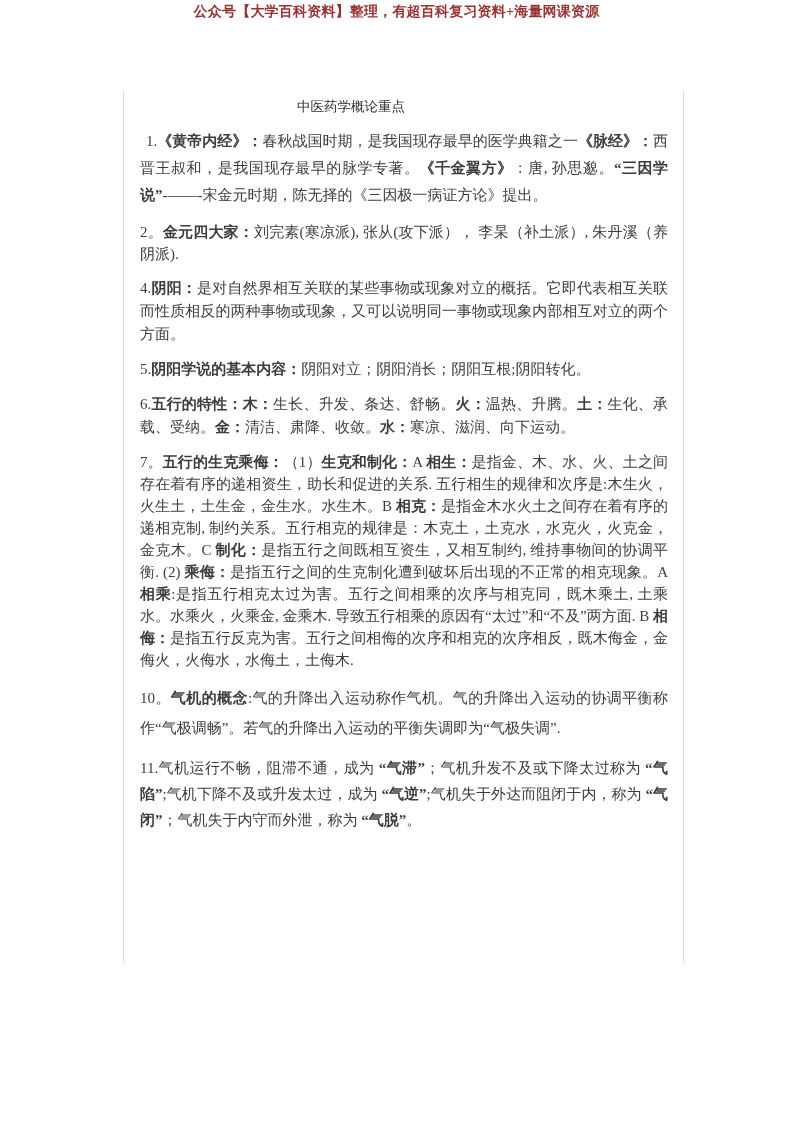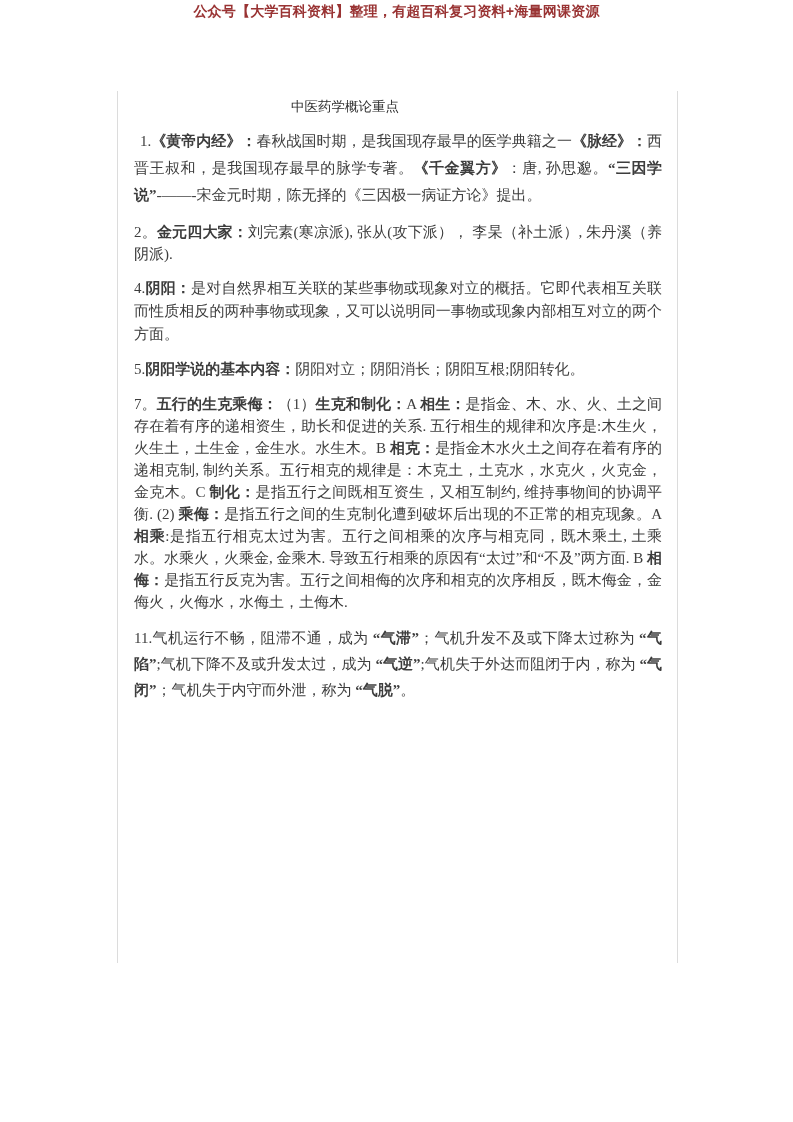--- a/index.html
+++ b/index.html
@@ -7,29 +7,29 @@
     width: 793px; height: 1122px;
     background: #ffffff;
     position: relative;
     font-family: "Liberation Serif", serif;
     overflow: hidden;
   }
   .promo-header {
     position: absolute;
     top: 3px; left: 0; width: 100%;
     text-align: center;
-    font-family: Liberation Mono, monospace;
+    font-family: Liberation Serif, serif;
     font-weight: bold;
     font-size: 14px;
     color: #993333;
     letter-spacing: 0.2px;
   }
   .page {
     position: absolute;
-    left: 117px; top: 91px;
+    left: 123px; top: 91px;
     width: 559px; height: 872px;
     border-left: 1px solid #dcdcdc;
     border-right: 1px solid #dcdcdc;
     background: #ffffff;
   }
   .doc-title {
     margin: 7px 0 0 173px;
     font-family: "Liberation Sans", sans-serif;
     font-size: 13.5px;
     color: #2e2e2e;
@@ -63,16 +63,18 @@
 
 <div class="promo-header" style="color: rgb(153, 51, 51);">公众号【大学百科资料】整理，有超百科复习资料+海量网课资源</div>
 
 <div class="page">
   <div class="doc-title">中医药学概论重点</div>
   <div class="doc-body" id="doc-body">
       <p class="para para-1"><span>1.</span><span class="b">《黄帝内经》：</span><span>春秋战国时期，是我国现存最早的医学典籍之一</span><span class="b">《脉经》：</span><span>西晋王叔和，是我国现存最早的脉学专著。</span><span class="b">《千金翼方》</span><span>：唐, 孙思邈。</span><span class="b">“三因学说”</span><span>-——-宋金元时期，陈无择的《三因极一病证方论》提出。</span></p>
       <p class="para para-2"><span>2。</span><span class="b">金元四大家：</span><span>刘完素(寒凉派), 张从(攻下派）， 李杲（补土派）, 朱丹溪（养阴派).</span></p>
       <p class="para para-4"><span>4.</span><span class="b">阴阳：</span><span>是对自然界相互关联的某些事物或现象对立的概括。它即代表相互关联而性质相反的两种事物或现象，又可以说明同一事物或现象内部相互对立的两个方面。</span></p>
       <p class="para para-5"><span>5.</span><span class="b">阴阳学说的基本内容：</span><span>阴阳对立；阴阳消长；阴阳互根;阴阳转化。</span></p>
+      <p class="para para-6"><span>6.</span><span class="b">五行的特性：</span><span class="b">木：</span><span>生长、升发、条达、舒畅。</span><span class="b">火：</span><span>温热、升腾。</span><span class="b">土：</span><span>生化、承载、受纳。</span><span class="b">金：</span><span>清洁、肃降、收敛。</span><span class="b">水：</span><span>寒凉、滋润、向下运动。</span></p>
       <p class="para para-7"><span>7。</span><span class="b">五行的生克乘侮：</span><span>（1）</span><span class="b">生克和制化：</span><span>A </span><span class="b">相生：</span><span>是指金、木、水、火、土之间存在着有序的递相资生，助长和促进的关系. 五行相生的规律和次序是:木生火，火生土，土生金，金生水。水生木。B </span><span class="b">相克：</span><span>是指金木水火土之间存在着有序的递相克制, 制约关系。五行相克的规律是：木克土，土克水，水克火，火克金，金克木。C </span><span class="b">制化：</span><span>是指五行之间既相互资生，又相互制约, 维持事物间的协调平衡. (2) </span><span class="b">乘侮：</span><span>是指五行之间的生克制化遭到破坏后出现的不正常的相克现象。A </span><span class="b">相乘</span><span>:是指五行相克太过为害。五行之间相乘的次序与相克同，既木乘土, 土乘水。水乘火，火乘金, 金乘木. 导致五行相乘的原因有“太过”和“不及”两方面. B </span><span class="b">相侮：</span><span>是指五行反克为害。五行之间相侮的次序和相克的次序相反，既木侮金，金侮火，火侮水，水侮土，土侮木.</span></p>
+      <p class="para para-10"><span>10。</span><span class="b">气机的概念</span><span>:气的升降出入运动称作气机。气的升降出入运动的协调平衡称作“气极调畅”。若气的升降出入运动的平衡失调即为“气极失调”.</span></p>
       <p class="para para-11"><span>11.气机运行不畅，阻滞不通，成为 </span><span class="b">“气滞”</span><span>；气机升发不及或下降太过称为 </span><span class="b">“气陷”</span><span>;气机下降不及或升发太过，成为 </span><span class="b">“气逆”</span><span>;气机失于外达而阻闭于内，称为 </span><span class="b">“气闭”</span><span>；气机失于内守而外泄，称为 </span><span class="b">“气脱”</span><span>。</span></p>
     </div>
 </div>
 
 </body></html>

